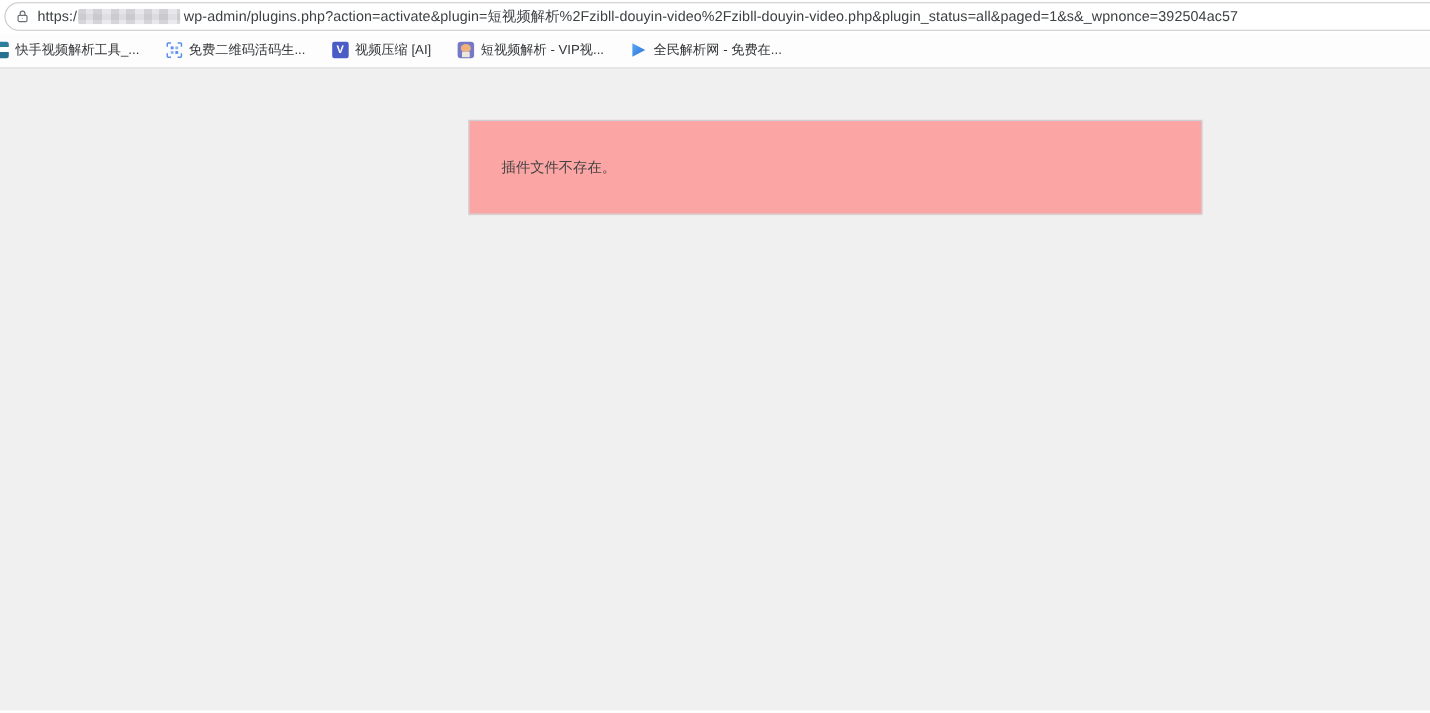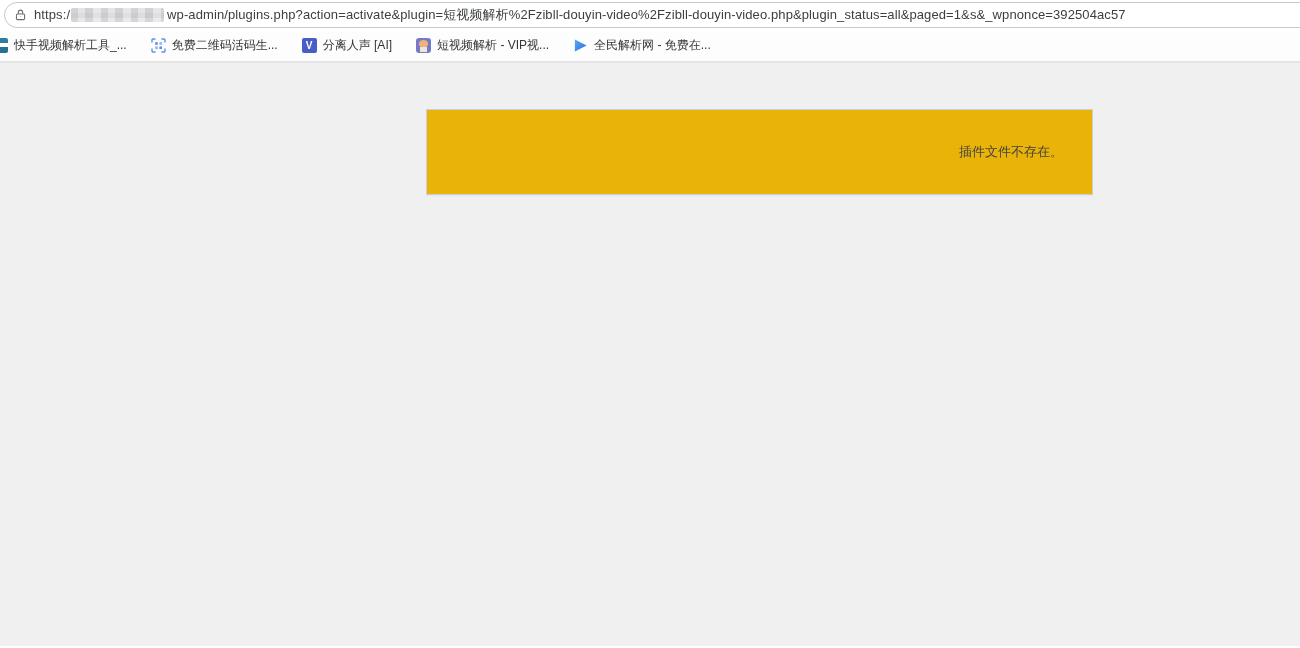--- a/index.html
+++ b/index.html
@@ -1,21 +1,21 @@
 <!DOCTYPE html>
 <html><head>
 <meta charset="utf-8">
 <style>
   * { box-sizing: border-box; margin: 0; padding: 0; }
   html,body { width: 1300px; height: 648px; overflow: hidden; }
   body {
     font-family: "Liberation Sans", "DejaVu Sans", sans-serif;
     background: #ffffff;
   }
-  .window { position: relative; width: 1300px; height: 640px; text-align: right; }
+  .window { position: relative; width: 1300px; height: 640px; }
 
   
   .addr-row {
     position: relative;
     height: 30px;
     background: #ffffff;
   }
   .addr-pill {
     position: absolute;
     left: 4px; right: -30px; top: 2px;
@@ -114,21 +114,21 @@
   
   .content {
     position: relative;
     height: 583px;
     background: #f0f0f1;
   }
   .error-box {
     position: absolute;
     left: 426px; top: 46px;
     width: 667px; height: 86px;
-    background: #eab308;
+    background: #fca5a5;
     border: 1px solid #ccd0d4;
     box-shadow: 0 1px 1px rgba(0,0,0,0.04);
     padding: 34px 29px;
   }
   .error-box p {
     font-size: 13px;
     line-height: 16px;
     color: #444444;
   }
 </style>
@@ -172,21 +172,21 @@
           <rect x="8.4" y="8.4" width="2.6" height="2.6" fill="#5b8def"></rect>
         </svg>
       </span>
       <span class="bm-label">免费二维码活码生...</span>
     </div>
 
     <div class="bm">
       <span class="bm-icon">
         <span class="icon-v">V</span>
       </span>
-      <span class="bm-label">分离人声 [AI]</span>
+      <span class="bm-label">视频压缩 [AI]</span>
     </div>
 
     <div class="bm">
       <span class="bm-icon">
         <span class="icon-quanmin"></span>
       </span>
       <span class="bm-label">短视频解析 - VIP视...</span>
     </div>
 
     <div class="bm">

